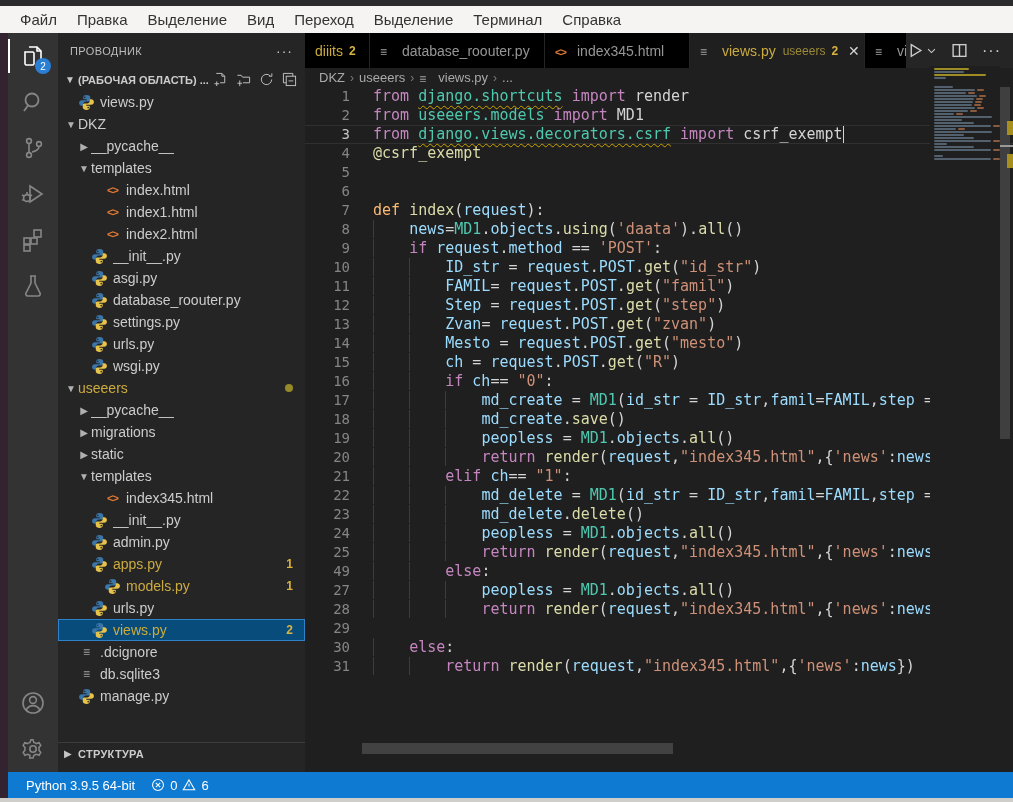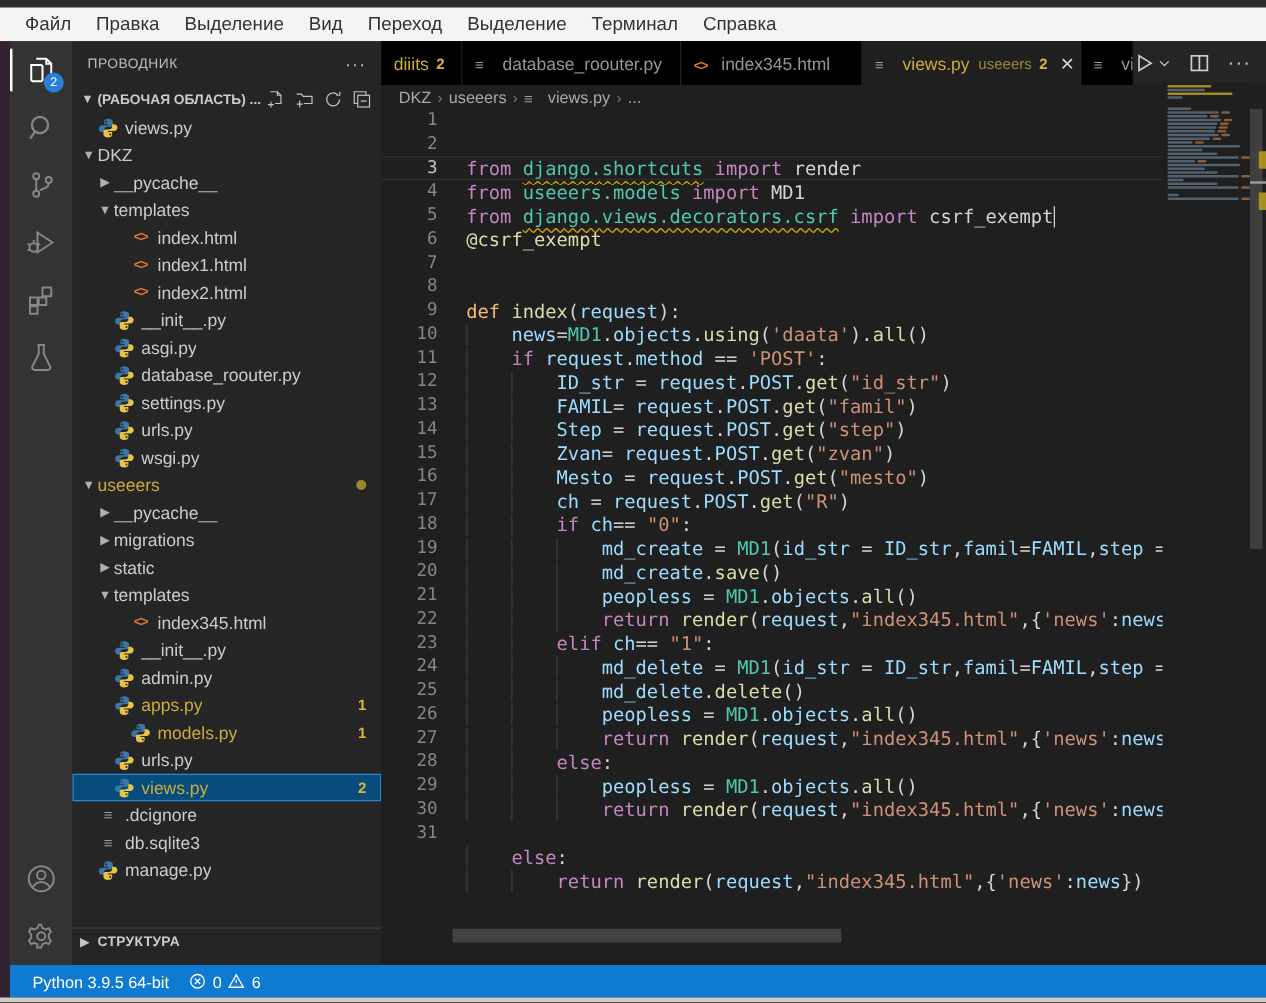--- a/index.html
+++ b/index.html
@@ -74,21 +74,21 @@
   .breadcrumbs { position:absolute; left:0; top:35px; width:708px; height:19px; display:flex; align-items:center;
     padding-left:14px; font-size:13px; color:#a9a9a9; gap:5px; background:#1f1f1f; }
   .breadcrumbs .sep { color:#7a7a7a; font-size:12px; }
   .breadcrumbs .ficon { width:14px; height:14px; }
 
   
   .code-area { position:absolute; left:0; top:54px; width:708px; height:685px; overflow:hidden;
     font-family:"DejaVu Sans Mono", monospace; font-size:15px; line-height:19px; }
   .code-line { height:19px; display:flex; white-space:pre; position:relative; }
   .code-line .ln { width:45px; text-align:right; color:#858585; flex:none; font-size:14px; }
-  .code-line .lc { padding-left:23px; color:#d4d4d4;margin-top:39px; }
+  .code-line .lc { padding-left:23px; color:#d4d4d4; }
   .code-line.current { box-shadow: inset 0 1px 0 #303031, inset 0 -1px 0 #303031; }
   .code-line.current .ln { color:#c6c6c6; }
   .tk-kw { color:#C586C0; } .tk-def { color:#fdba74; } .tk-fn { color:#DCDCAA; }
   .tk-cls { color:#4EC9B0; } .tk-var { color:#9CDCFE; } .tk-str { color:#CE9178; }
   .tk-pln { color:#d4d4d4; } .tk-dec { color:#DCDCAA; }
   .tk-ws { box-shadow: inset 1px 0 0 #3c3c3c; }
   .sq { text-decoration: underline; text-decoration-style: wavy; text-decoration-color:#c9a500;
     text-decoration-thickness:1px; text-underline-offset:4px; }
   .cursor { display:inline-block; width:1.5px; height:17px; background:#d4d4d4; vertical-align:middle; }
 
@@ -512,21 +512,21 @@
         <div class="code-line"><span class="ln">16</span><span class="lc"><span class="tk-ws">    </span><span class="tk-ws">    </span><span class="tk-kw">if </span><span class="tk-var">ch</span><span class="tk-pln">== </span><span class="tk-str">"0"</span><span class="tk-pln">:</span></span></div>
         <div class="code-line"><span class="ln">17</span><span class="lc"><span class="tk-ws">    </span><span class="tk-ws">    </span><span class="tk-ws">    </span><span class="tk-var">md_create</span><span class="tk-pln"> = </span><span class="tk-cls">MD1</span><span class="tk-pln">(</span><span class="tk-var">id_str</span><span class="tk-pln"> = </span><span class="tk-var">ID_str</span><span class="tk-pln">,</span><span class="tk-var">famil</span><span class="tk-pln">=</span><span class="tk-var">FAMIL</span><span class="tk-pln">,</span><span class="tk-var">step</span><span class="tk-pln"> = </span><span class="tk-var">Ste</span></span></div>
         <div class="code-line"><span class="ln">18</span><span class="lc"><span class="tk-ws">    </span><span class="tk-ws">    </span><span class="tk-ws">    </span><span class="tk-var">md_create</span><span class="tk-pln">.</span><span class="tk-fn">save</span><span class="tk-pln">()</span></span></div>
         <div class="code-line"><span class="ln">19</span><span class="lc"><span class="tk-ws">    </span><span class="tk-ws">    </span><span class="tk-ws">    </span><span class="tk-var">peopless</span><span class="tk-pln"> = </span><span class="tk-cls">MD1</span><span class="tk-pln">.</span><span class="tk-var">objects</span><span class="tk-pln">.</span><span class="tk-fn">all</span><span class="tk-pln">()</span></span></div>
         <div class="code-line"><span class="ln">20</span><span class="lc"><span class="tk-ws">    </span><span class="tk-ws">    </span><span class="tk-ws">    </span><span class="tk-kw">return </span><span class="tk-fn">render</span><span class="tk-pln">(</span><span class="tk-var">request</span><span class="tk-pln">,</span><span class="tk-str">"index345.html"</span><span class="tk-pln">,{</span><span class="tk-str">'news'</span><span class="tk-pln">:</span><span class="tk-var">news</span><span class="tk-pln">})</span></span></div>
         <div class="code-line"><span class="ln">21</span><span class="lc"><span class="tk-ws">    </span><span class="tk-ws">    </span><span class="tk-kw">elif </span><span class="tk-var">ch</span><span class="tk-pln">== </span><span class="tk-str">"1"</span><span class="tk-pln">:</span></span></div>
         <div class="code-line"><span class="ln">22</span><span class="lc"><span class="tk-ws">    </span><span class="tk-ws">    </span><span class="tk-ws">    </span><span class="tk-var">md_delete</span><span class="tk-pln"> = </span><span class="tk-cls">MD1</span><span class="tk-pln">(</span><span class="tk-var">id_str</span><span class="tk-pln"> = </span><span class="tk-var">ID_str</span><span class="tk-pln">,</span><span class="tk-var">famil</span><span class="tk-pln">=</span><span class="tk-var">FAMIL</span><span class="tk-pln">,</span><span class="tk-var">step</span><span class="tk-pln"> = </span><span class="tk-var">Ste</span></span></div>
         <div class="code-line"><span class="ln">23</span><span class="lc"><span class="tk-ws">    </span><span class="tk-ws">    </span><span class="tk-ws">    </span><span class="tk-var">md_delete</span><span class="tk-pln">.</span><span class="tk-fn">delete</span><span class="tk-pln">()</span></span></div>
         <div class="code-line"><span class="ln">24</span><span class="lc"><span class="tk-ws">    </span><span class="tk-ws">    </span><span class="tk-ws">    </span><span class="tk-var">peopless</span><span class="tk-pln"> = </span><span class="tk-cls">MD1</span><span class="tk-pln">.</span><span class="tk-var">objects</span><span class="tk-pln">.</span><span class="tk-fn">all</span><span class="tk-pln">()</span></span></div>
         <div class="code-line"><span class="ln">25</span><span class="lc"><span class="tk-ws">    </span><span class="tk-ws">    </span><span class="tk-ws">    </span><span class="tk-kw">return </span><span class="tk-fn">render</span><span class="tk-pln">(</span><span class="tk-var">request</span><span class="tk-pln">,</span><span class="tk-str">"index345.html"</span><span class="tk-pln">,{</span><span class="tk-str">'news'</span><span class="tk-pln">:</span><span class="tk-var">news</span><span class="tk-pln">})</span></span></div>
-        <div class="code-line"><span class="ln">26</span><span class="lc"><span class="tk-ws">    </span><span class="tk-ws">    </span><span class="tk-kw">else</span><span class="tk-pln">:</span></span></div>
+        <div class="code-line"><span class="ln">49</span><span class="lc"><span class="tk-ws">    </span><span class="tk-ws">    </span><span class="tk-kw">else</span><span class="tk-pln">:</span></span></div>
         <div class="code-line"><span class="ln">27</span><span class="lc"><span class="tk-ws">    </span><span class="tk-ws">    </span><span class="tk-ws">    </span><span class="tk-var">peopless</span><span class="tk-pln"> = </span><span class="tk-cls">MD1</span><span class="tk-pln">.</span><span class="tk-var">objects</span><span class="tk-pln">.</span><span class="tk-fn">all</span><span class="tk-pln">()</span></span></div>
         <div class="code-line"><span class="ln">28</span><span class="lc"><span class="tk-ws">    </span><span class="tk-ws">    </span><span class="tk-ws">    </span><span class="tk-kw">return </span><span class="tk-fn">render</span><span class="tk-pln">(</span><span class="tk-var">request</span><span class="tk-pln">,</span><span class="tk-str">"index345.html"</span><span class="tk-pln">,{</span><span class="tk-str">'news'</span><span class="tk-pln">:</span><span class="tk-var">news</span><span class="tk-pln">})</span></span></div>
         <div class="code-line"><span class="ln">29</span><span class="lc"></span></div>
         <div class="code-line"><span class="ln">30</span><span class="lc"><span class="tk-ws">    </span><span class="tk-kw">else</span><span class="tk-pln">:</span></span></div>
         <div class="code-line"><span class="ln">31</span><span class="lc"><span class="tk-ws">    </span><span class="tk-ws">    </span><span class="tk-kw">return </span><span class="tk-fn">render</span><span class="tk-pln">(</span><span class="tk-var">request</span><span class="tk-pln">,</span><span class="tk-str">"index345.html"</span><span class="tk-pln">,{</span><span class="tk-str">'news'</span><span class="tk-pln">:</span><span class="tk-var">news</span><span class="tk-pln">})</span></span></div>
       </div>
     <div class="minimap" id="minimap">
         <div class="mm-line">
           <div style="height: 2px; border-radius: 1px; width: 35px; background: rgb(158, 141, 36);"></div>
         </div>

